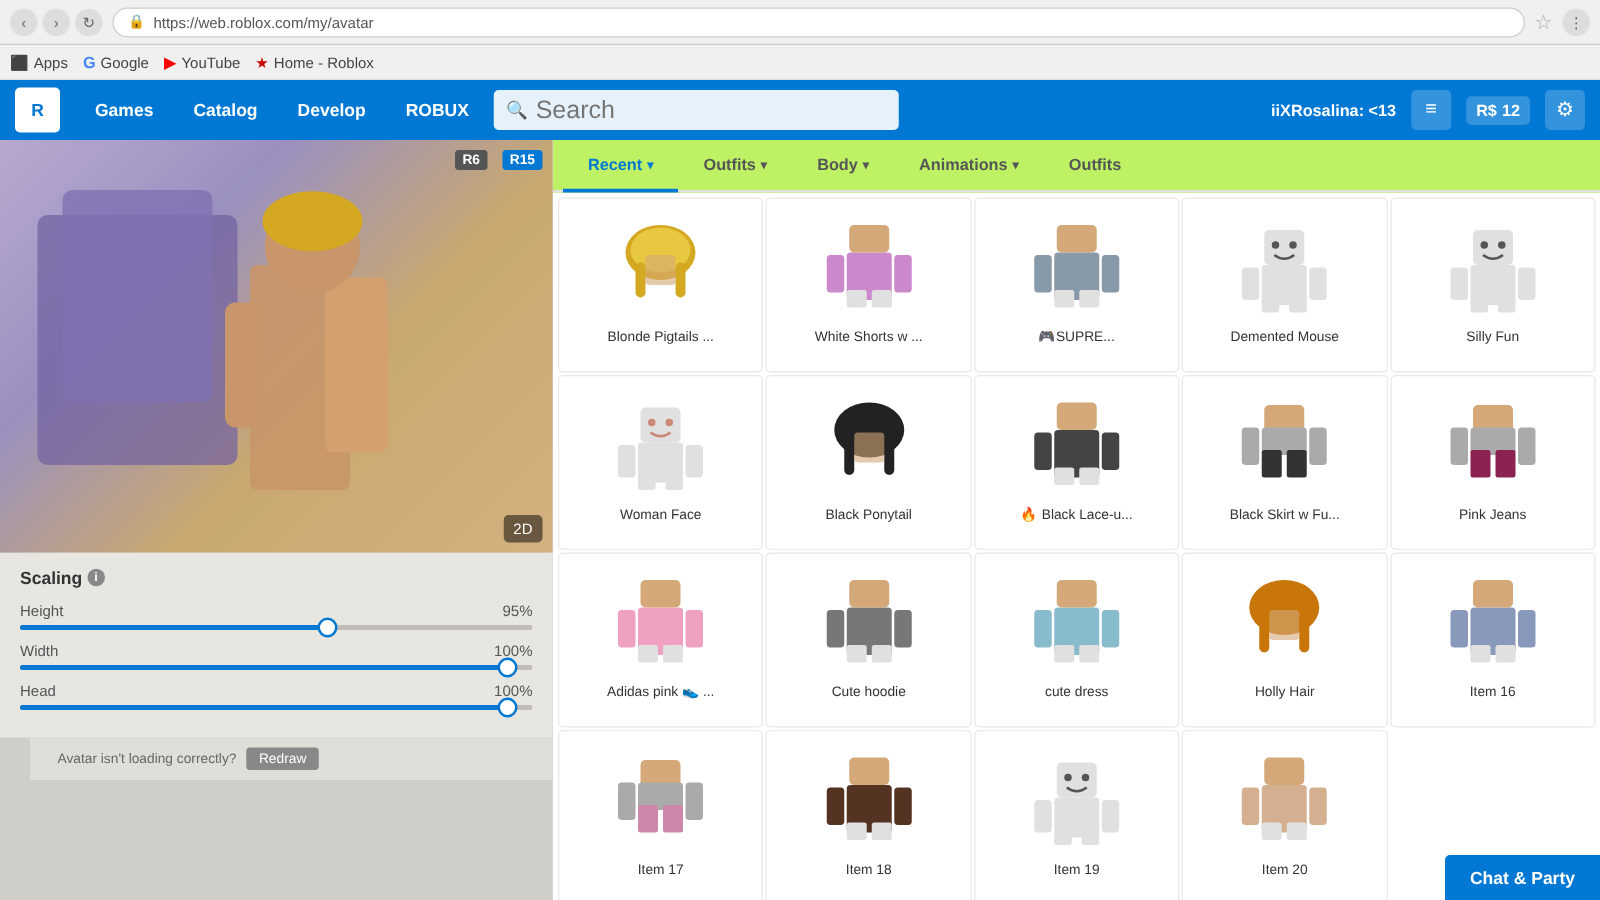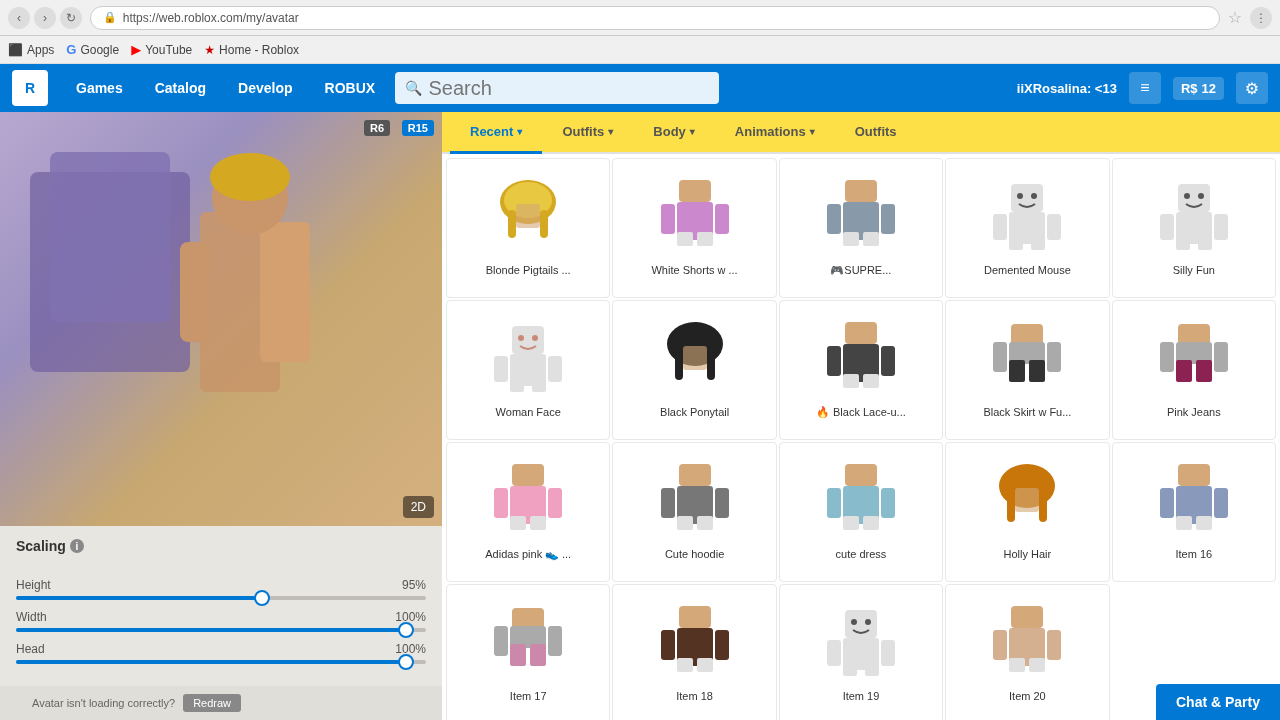--- a/index.html
+++ b/index.html
@@ -116,21 +116,21 @@
 
     
     .avatar-panel {
       width: 442px;
       background: #d0cec8;
       position: relative;
       flex-shrink: 0;
     }
     .avatar-viewport {
       width: 100%;
-      height: 414px;
+      height: 330px;
       background: linear-gradient(135deg, #b8a8d0 0%, #9a90c0 30%, #c8a870 60%, #d4b080 100%);
       position: relative;
       overflow: hidden;
     }
     .avatar-2d-btn {
       position: absolute;
       bottom: 8px; right: 8px;
       background: rgba(0,0,0,0.5);
       color: white; border: none;
       border-radius: 4px; padding: 4px 8px;
@@ -152,21 +152,21 @@
     }
 
     
     .scaling-section {
       padding: 12px 16px;
       background: #e8e6e0;
     }
     .scaling-title {
       font-size: 14px; font-weight: bold; color: #333;
       display: flex; align-items: center; gap: 4px;
-      margin-bottom: 24px;
+      margin-bottom: 12px;
     }
     .info-icon {
       width: 14px; height: 14px;
       background: #888; border-radius: 50%;
       display: inline-flex; align-items: center; justify-content: center;
       color: white; font-size: 10px; cursor: pointer;
     }
     .slider-row {
       margin-bottom: 10px;
     }
@@ -199,21 +199,21 @@
     .catalog-panel {
       flex: 1;
       background: white;
       overflow-y: auto;
     }
 
     
     .category-tabs {
       display: flex;
       border-bottom: 2px solid #e0e0e0;
-      background: #fde047;
+      background: #bef264;
       padding: 0 8px;
       position: sticky; top: 0; z-index: 10;
     }
     .cat-tab {
       padding: 12px 20px;
       font-size: 13px; font-weight: 600;
       color: #555; cursor: pointer;
       border-bottom: 3px solid transparent;
       margin-bottom: -2px;
       display: flex; align-items: center; gap: 4px;
@@ -386,21 +386,21 @@
           <span>Head</span>
           <span>100%</span>
         </div>
         <div class="slider-track">
           <div class="slider-fill" style="width: 95%;"></div>
           <div class="slider-thumb" style="left: calc(95% - 8px);"></div>
         </div>
       </div>
     </div>
 
-    <div style="padding: 8px 32px; display: flex; align-items: center; gap: 8px; background: #e0ded8;">
+    <div style="padding: 8px 22px; display: flex; align-items: center; gap: 8px; background: #e0ded8; margin-left: 24px;">
       <span style="font-size:11px; color:#666;">Avatar isn't loading correctly?</span>
       <button class="redraw-btn">Redraw</button>
     </div>
   </div>
 
   <div class="catalog-panel">
 
     <div class="category-tabs">
       <div class="cat-tab active">
         <span>Recent</span>

